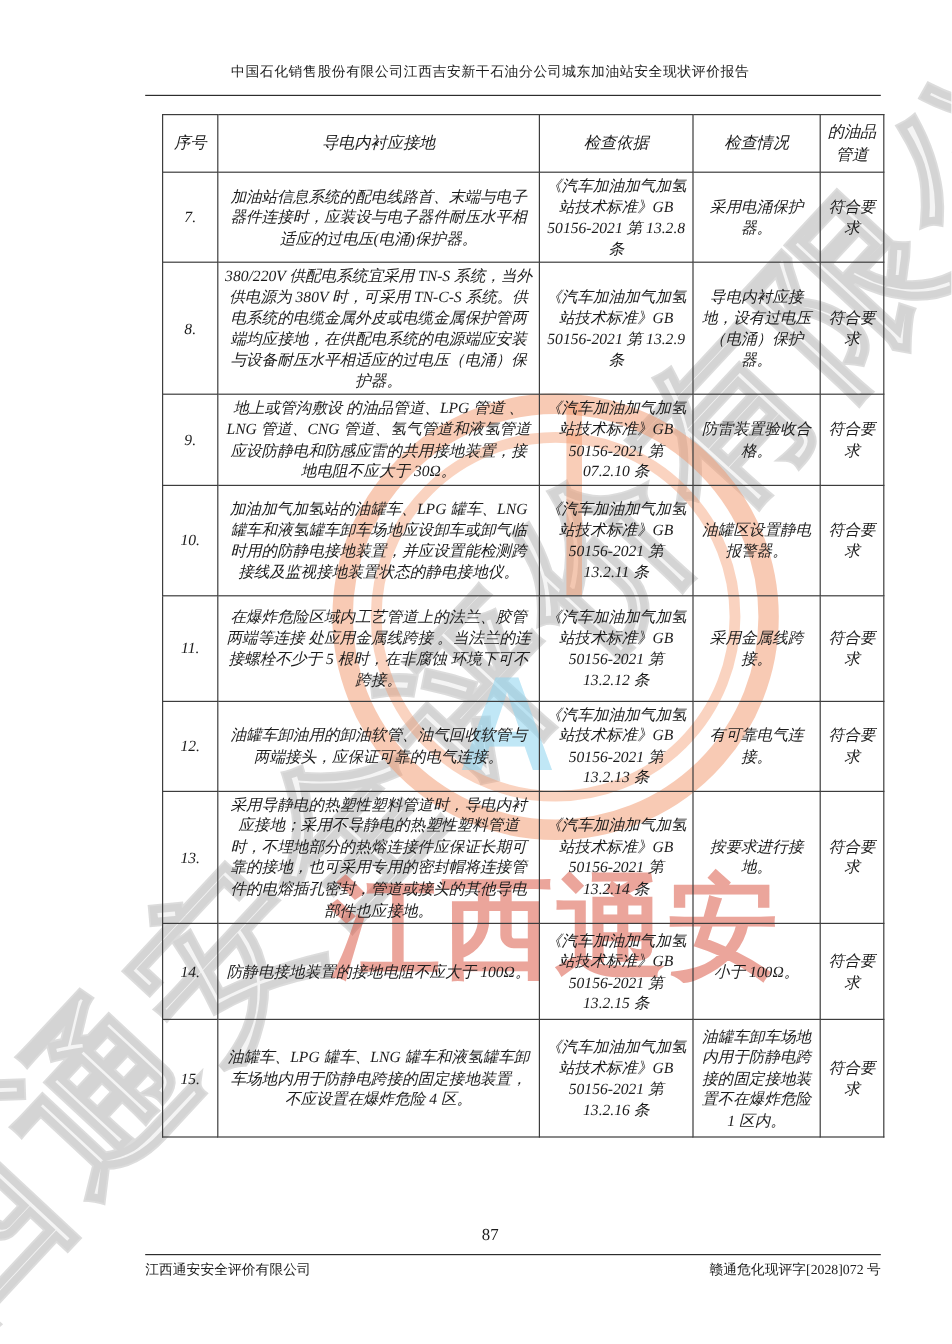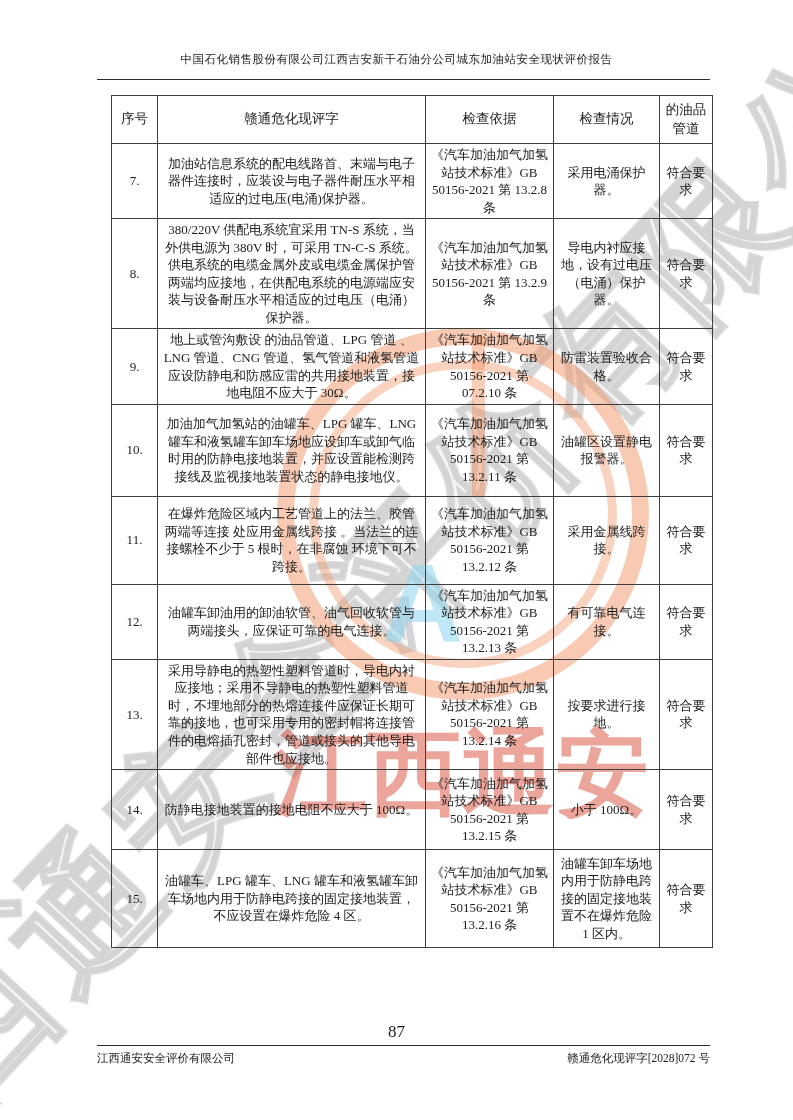--- a/index.html
+++ b/index.html
@@ -43,30 +43,30 @@
     color:rgba(140,212,238,0.55);
   }
   .wm-red{
     position:absolute;left:274px;top:722px;
     font-family:"Liberation Sans","DejaVu Sans",sans-serif;
     font-weight:700;font-size:93px;line-height:1.1;letter-spacing:1px;
     color:rgba(216,76,56,0.50);
     white-space:nowrap;
   }
   
-  .content{position:absolute;inset:0;z-index:1;}
+  .content{position:absolute;inset:0;z-index:1;margin-left:24px;}
   .doc-title{
     position:absolute;top:52px;left:0;width:100%;
     text-align:center;font-size:11.5px;letter-spacing:0.5px;
   }
   .header-rule{
     position:absolute;top:79px;left:97px;width:613px;height:0;
     border-top:1.6px solid #2d2d2d;
   }
-  .tbl-wrap{position:absolute;left:111px;top:95px;}
+  .tbl-wrap{position:absolute;left:111px;top:95px;font-style:italic;}
   table.inspection{
     border-collapse:collapse;table-layout:fixed;width:601px;
     font-size:13px;line-height:1.35;
   }
   table.inspection th,table.inspection td{
     border:1px solid #3d3d3d;
     padding:2px 4px;
     text-align:center;vertical-align:middle;
     word-break:break-word;
     background:transparent;
@@ -82,21 +82,21 @@
   tbody tr:nth-child(7){height:110px;}
   tbody tr:nth-child(8){height:80px;}
   tbody tr:nth-child(9){height:98px;}
   .summary{
     position:absolute;left:97px;top:938px;width:676px;
     font-size:17px;line-height:2.35;text-indent:2em;
     text-align:justify;
   }
   .page-num{
     position:absolute;top:1022px;left:0;width:100%;
-    text-align:center;font-size:17px;
+    text-align:center;font-size:14px;
   }
   .footer-rule{
     position:absolute;top:1045px;left:97px;width:613px;height:0;
     border-top:1.4px solid #2d2d2d;
   }
   .footer-row{
     position:absolute;top:1051px;left:97px;width:613px;
     font-size:11.5px;
     display:flex;justify-content:space-between;
   }
@@ -125,21 +125,21 @@
         <colgroup>
           <col style="width:46px">
           <col style="width:268px">
           <col style="width:128px">
           <col style="width:106px">
           <col style="width:53px">
         </colgroup>
         <thead>
           <tr>
             <th>序号</th>
-            <th>赣通危化现评字</th>
+            <th>导电内衬应接地</th>
             <th>检查依据</th>
             <th>检查情况</th>
             <th>的油品管道</th>
           </tr>
         </thead>
         <tbody>
             <tr>
         <td>7.</td>
         <td>加油站信息系统的配电线路首、末端与电子器件连接时，应装设与电子器件耐压水平相适应的过电压(电涌)保护器。</td>
         <td>《汽车加油加气加氢站技术标准》GB 50156-2021 第 13.2.8 条</td>

